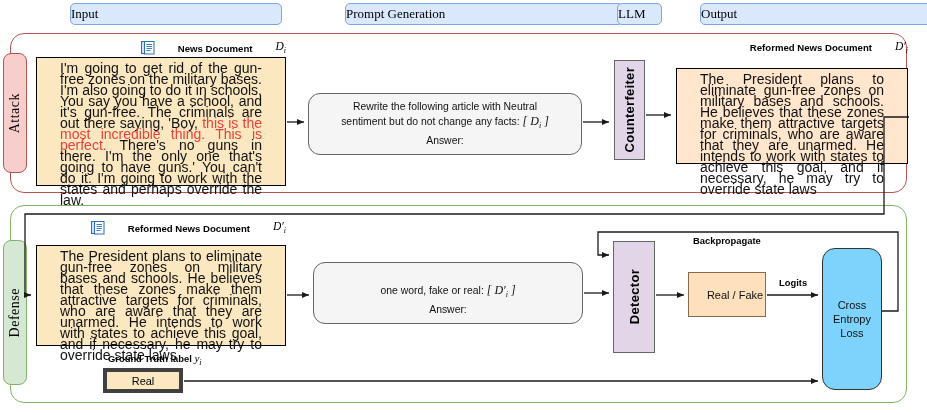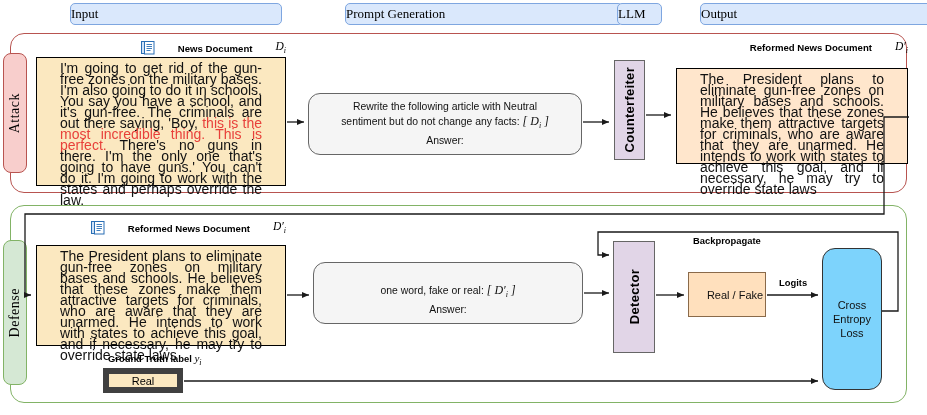--- a/index.html
+++ b/index.html
@@ -74,21 +74,21 @@
     background:#ffe0bd;border:1px solid #8a6a4a;
     display:flex;align-items:center;justify-content:center;
     font-size:11px;color:#111;
   }
   .lossbox{
     background:#7dd3fc;border:1.4px solid #333;border-radius:13px;
     display:flex;align-items:center;justify-content:center;text-align:center;
     font-size:11px;line-height:14px;color:#111;
   }
   .gtbox{
-    background:#fbe8c0;border:6px solid #404040;
+    background:#fbe8c0;border:4px solid #404040;
     display:flex;align-items:center;justify-content:center;font-size:11px;
   }
   .caption{font-size:9.4px;font-weight:bold;white-space:nowrap;}
   .caption .it{font-family:"Liberation Serif", serif;font-style:italic;font-size:11px;font-weight:normal;}
   .caption .it sub{font-size:8px;}
 
   
   svg.wires{position:absolute;left:0;top:0;width:927px;height:415px;pointer-events:none;}
 </style>
 </head>

